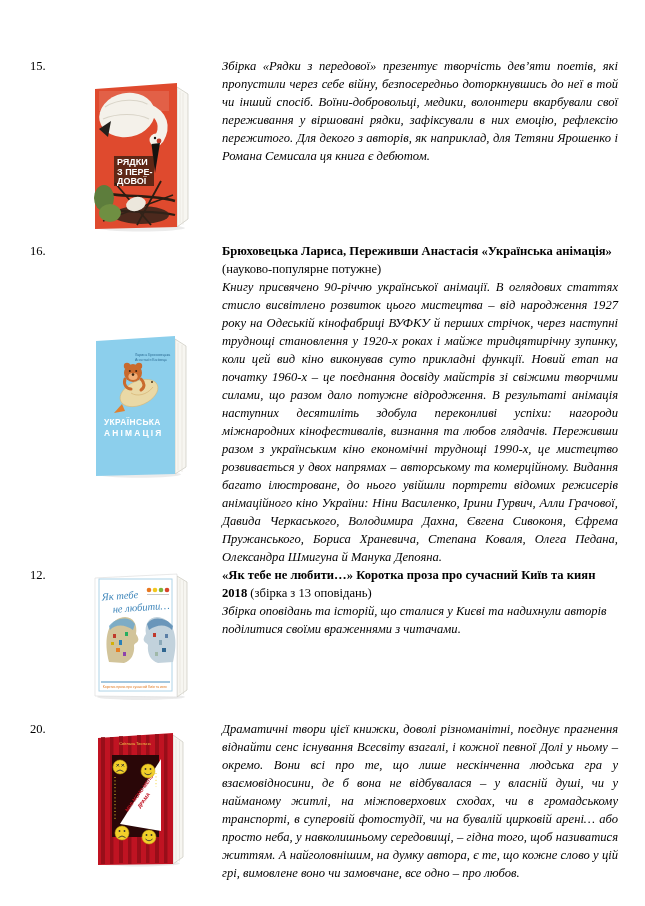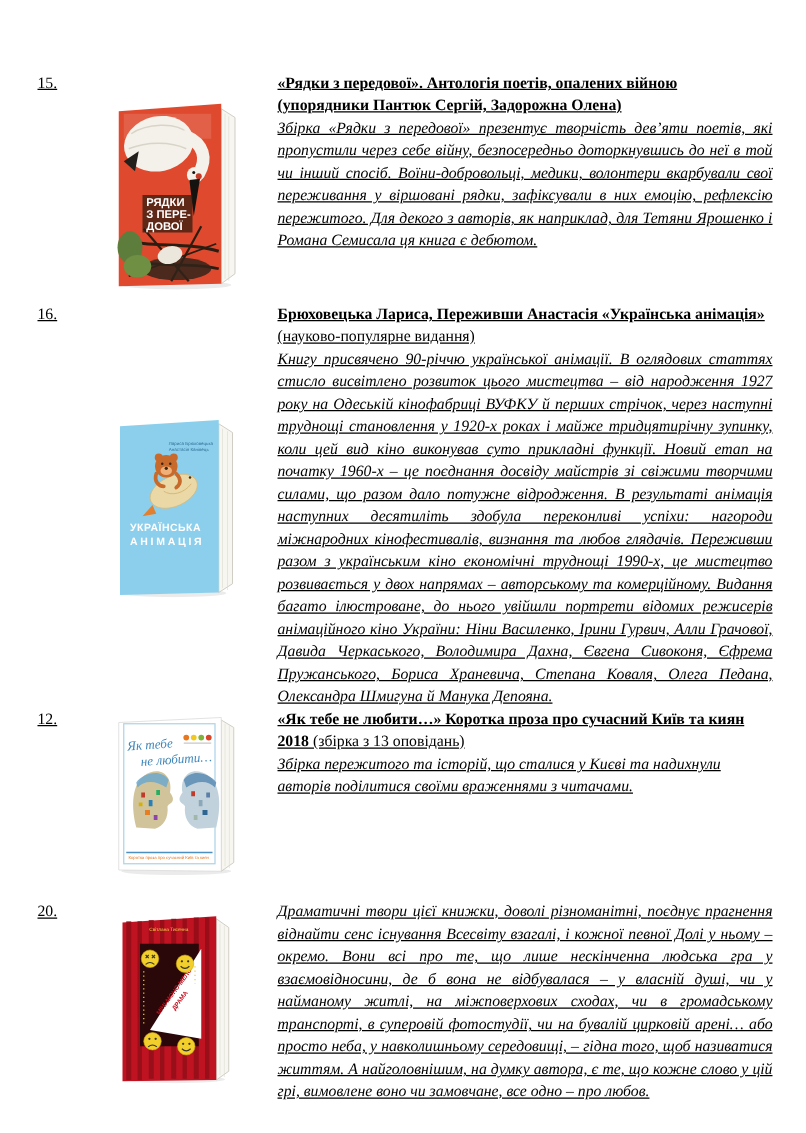--- a/index.html
+++ b/index.html
@@ -7,21 +7,20 @@
     width:645px;height:906px;
     background:#ffffff;
     font-family:"Liberation Serif", serif;
     color:#000;
     overflow:hidden;
   }
   .page{
     box-sizing:border-box;
     width:645px;height:906px;
     padding:57px 27px 10px 30px;
-    text-decoration:underline;
   }
   .row{
     display:grid;
     grid-template-columns:30px 162px 1fr;
     align-items:start;
   }
   .r15{min-height:185px;}
   .r16{min-height:318px;}
   .r17{min-height:154px;}
   .num{
@@ -84,21 +83,20 @@
           <rect x="25" y="79" width="40" height="30" fill="#2e1a0e" opacity="0.72"></rect>
           <g class="cover-sans" font-weight="bold" font-size="9" fill="#fff">
             <text x="28" y="88">РЯДКИ</text>
             <text x="28" y="97.5">З ПЕРЕ-</text>
             <text x="28" y="107">ДОВОЇ</text>
           </g>
         </svg>
       </div>
     </div>
     <div class="txt">
-      <p class="title"><b>«Рядки з передової». Антологія поетів, опалених війною (упорядники Пантюк Сергій, Задорожна Олена)</b><span></span></p>
       <p class="desc">Збірка «Рядки з передової» презентує творчість дев’яти поетів, які пропустили через себе війну, безпосередньо доторкнувшись до неї в той чи інший спосіб. Воїни-добровольці, медики, волонтери вкарбували свої переживання у віршовані рядки, зафіксували в них емоцію, рефлексію пережитого. Для декого з авторів, як наприклад, для Тетяни Ярошенко і Романа Семисала ця книга є дебютом.</p>
     </div>
   </div>
 
   <div class="row r16">
     <div class="num">16.</div>
     <div class="cover-cell">
       <div class="book">
         <svg width="100" height="147" viewBox="0 0 100 147">
           <ellipse cx="48" cy="143.5" rx="42" ry="3.2" fill="#000" opacity="0.08"></ellipse>
@@ -126,21 +124,21 @@
             <path d="M50,48 C54,52 54,56 50,59" stroke="#c96a2d" stroke-width="3" fill="none" stroke-linecap="round"></path>
           </g>
           <g class="cover-sans" font-weight="bold" fill="#ffffff">
             <text x="13" y="94" font-size="8.4" letter-spacing="0.4">УКРАЇНСЬКА</text>
             <text x="13" y="105" font-size="8.4" letter-spacing="2.2">АНІМАЦІЯ</text>
           </g>
         </svg>
       </div>
     </div>
     <div class="txt">
-      <p class="title"><b>Брюховецька Лариса, Переживши Анастасія «Українська анімація»</b><span> (науково-популярне видання)</span></p>
+      <p class="title"><b>Брюховецька Лариса, Переживши Анастасія «Українська анімація»</b><span> (науково-популярне потужне)</span></p>
       <p class="desc">Книгу присвячено 90-річчю української анімації. В оглядових статтях стисло висвітлено розвиток цього мистецтва – від народження 1927 року на Одеській кінофабриці ВУФКУ й перших стрічок, через наступні труднощі становлення у 1920-х роках і майже тридцятирічну зупинку, коли цей вид кіно виконував суто прикладні функції. Новий етап на початку 1960-х – це поєднання досвіду майстрів зі свіжими творчими силами, що разом дало потужне відродження. В результаті анімація наступних десятиліть здобула переконливі успіхи: нагороди міжнародних кінофестивалів, визнання та любов глядачів. Переживши разом з українським кіно економічні труднощі 1990-х, це мистецтво розвивається у двох напрямах – авторському та комерційному. Видання багато ілюстроване, до нього увійшли портрети відомих режисерів анімаційного кіно України: Ніни Василенко, Ірини Гурвич, Алли Грачової, Давида Черкаського, Володимира Дахна, Євгена Сивоконя, Єфрема Пружанського, Бориса Храневича, Степана Коваля, Олега Педана, Олександра Шмигуна й Манука Депояна.</p>
     </div>
   </div>
 
   <div class="row r17">
     <div class="num">12.</div>
     <div class="cover-cell">
       <div class="book">
         <svg width="105" height="130" viewBox="0 0 105 130">
           <ellipse cx="52" cy="127" rx="44" ry="3" fill="#000" opacity="0.08"></ellipse>
@@ -181,21 +179,21 @@
               <rect x="66" y="82" width="3" height="4" fill="#9fb8a8"></rect>
             </g>
           </g>
           <line x1="12" y1="112" x2="81" y2="112" stroke="#4a90c0" stroke-width="1.2"></line>
           <text x="46" y="117.5" text-anchor="middle" class="cover-sans" font-size="3.4" fill="#e07820">Коротка проза про сучасний Київ та киян</text>
         </svg>
       </div>
     </div>
     <div class="txt">
       <p class="title"><b>«Як тебе не любити…» Коротка проза про сучасний Київ та киян 2018</b><span> (збірка з 13 оповідань)</span></p>
-      <p class="desc no-justify">Збірка пережитого та історій, що сталися у Києві та надихнули авторів поділитися своїми враженнями з читачами.</p>
+      <p class="desc no-justify">Збірка оповідань та історій, що сталися у Києві та надихнули авторів поділитися своїми враженнями з читачами.</p>
     </div>
   </div>
 
   <div class="row r18">
     <div class="num">20.</div>
     <div class="cover-cell">
       <div class="book">
         <svg width="97" height="138" viewBox="0 0 97 138">
           <ellipse cx="47" cy="134.5" rx="40" ry="3" fill="#000" opacity="0.08"></ellipse>
           <polygon points="80,6 90,13 90,128 80,135" fill="#f7f6f1" stroke="#c9c7bd" stroke-width="0.7"></polygon>

